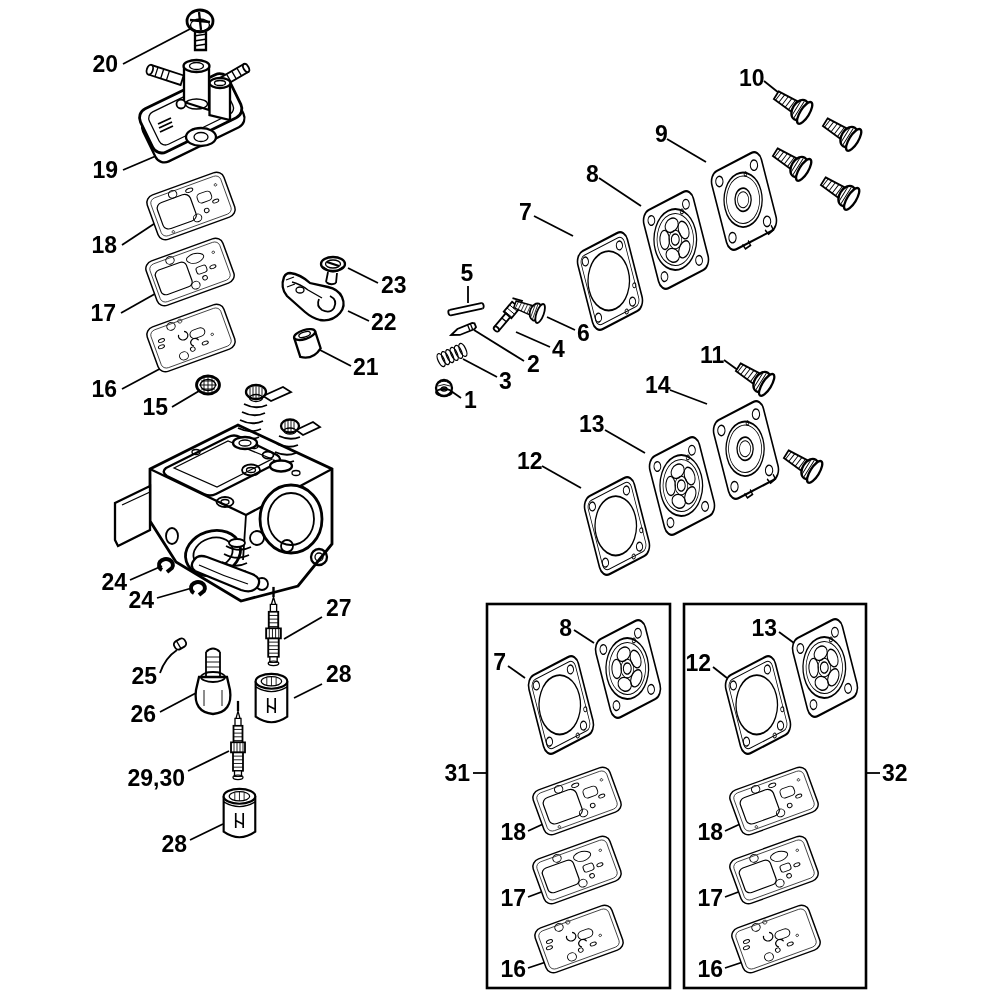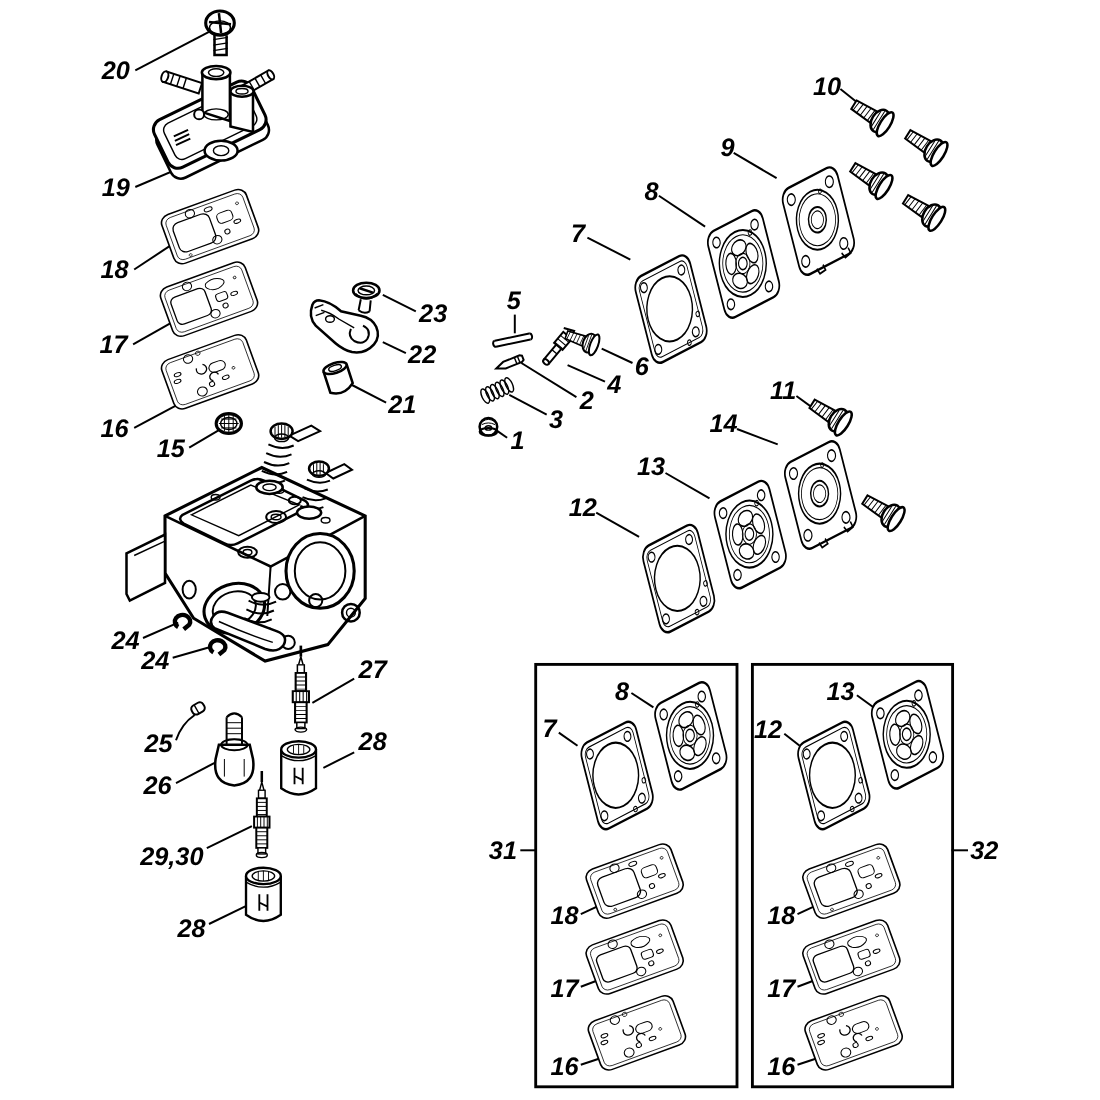--- a/index.html
+++ b/index.html
@@ -1,16 +1,16 @@
 <!DOCTYPE html>
 <html><head>
 <meta charset="utf-8">
 <style>
   html,body{margin:0;padding:0;background:#ffffff;}
-  .stage{width:1000px;height:1000px;position:relative;background:#fff;overflow:hidden;font-style:italic;}
+  .stage{width:1000px;height:1000px;position:relative;background:#fff;overflow:hidden;}
   svg{display:block;}
   .ln{stroke:#000;fill:none;}
   .s08{stroke:#000;fill:none;stroke-width:.9;}
   .s1{stroke:#000;fill:none;stroke-width:1.3;}
   .s15{stroke:#000;fill:none;stroke-width:1.8;}
   .s2{stroke:#000;fill:none;stroke-width:2.3;}
   .s25{stroke:#000;fill:none;stroke-width:2.8;}
   .w{fill:#ffffff;}
   .lead{stroke:#000;stroke-width:1.8;fill:none;}
   .lbl{font-family:"Liberation Sans","DejaVu Sans",sans-serif;font-weight:700;font-size:23px;fill:#000;stroke:none;}

